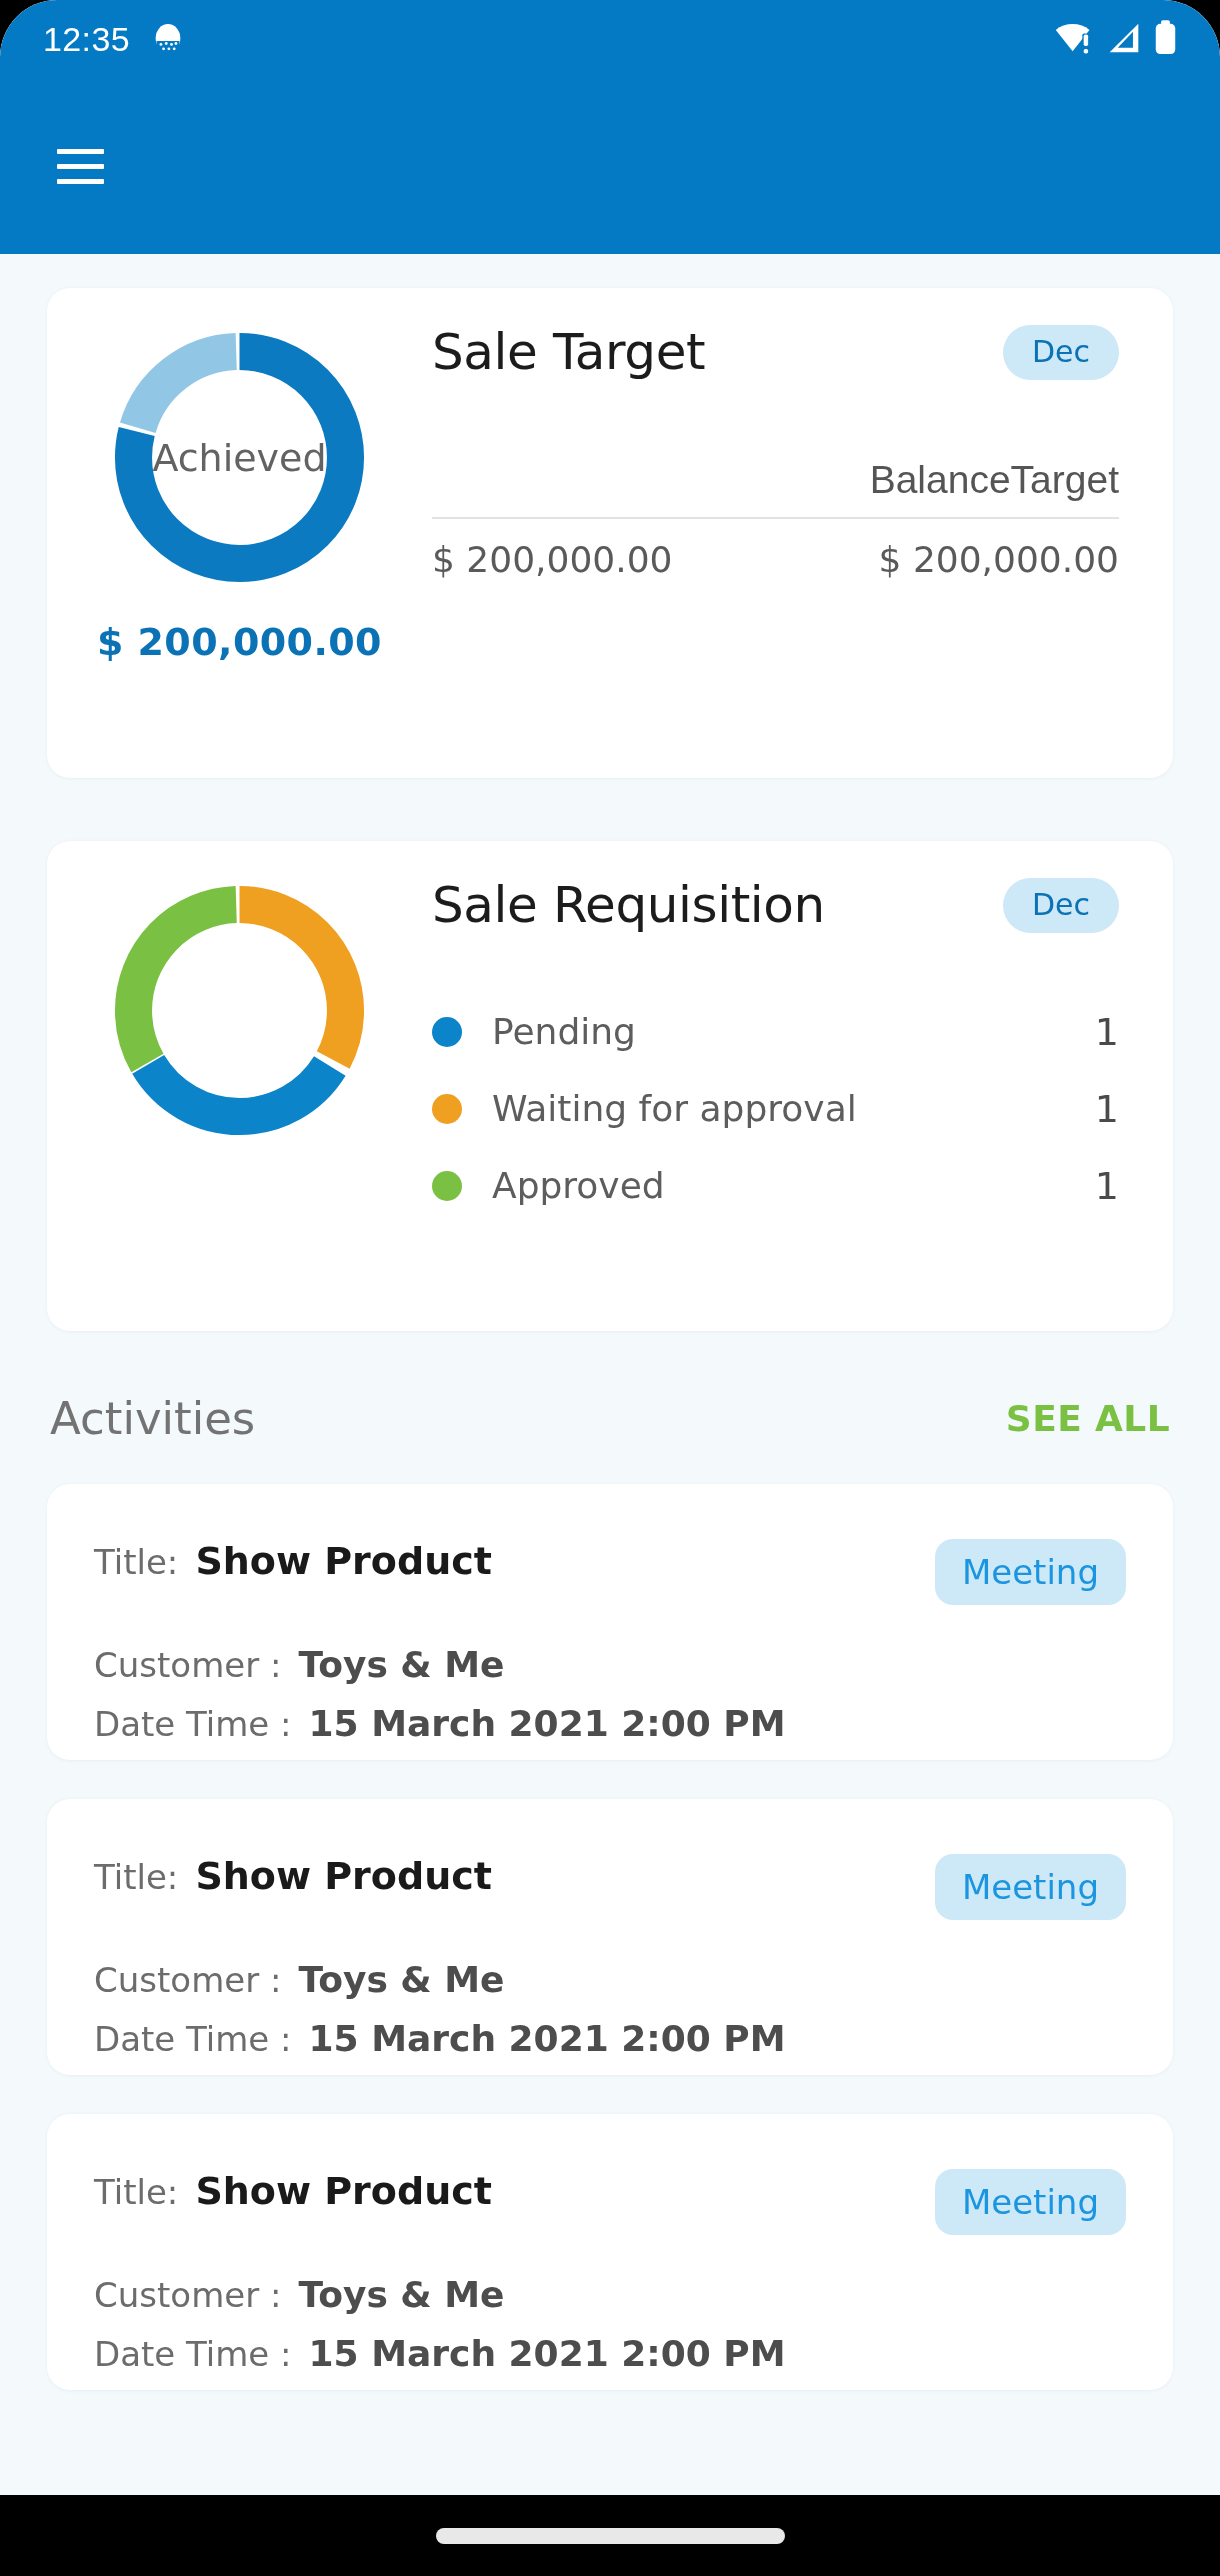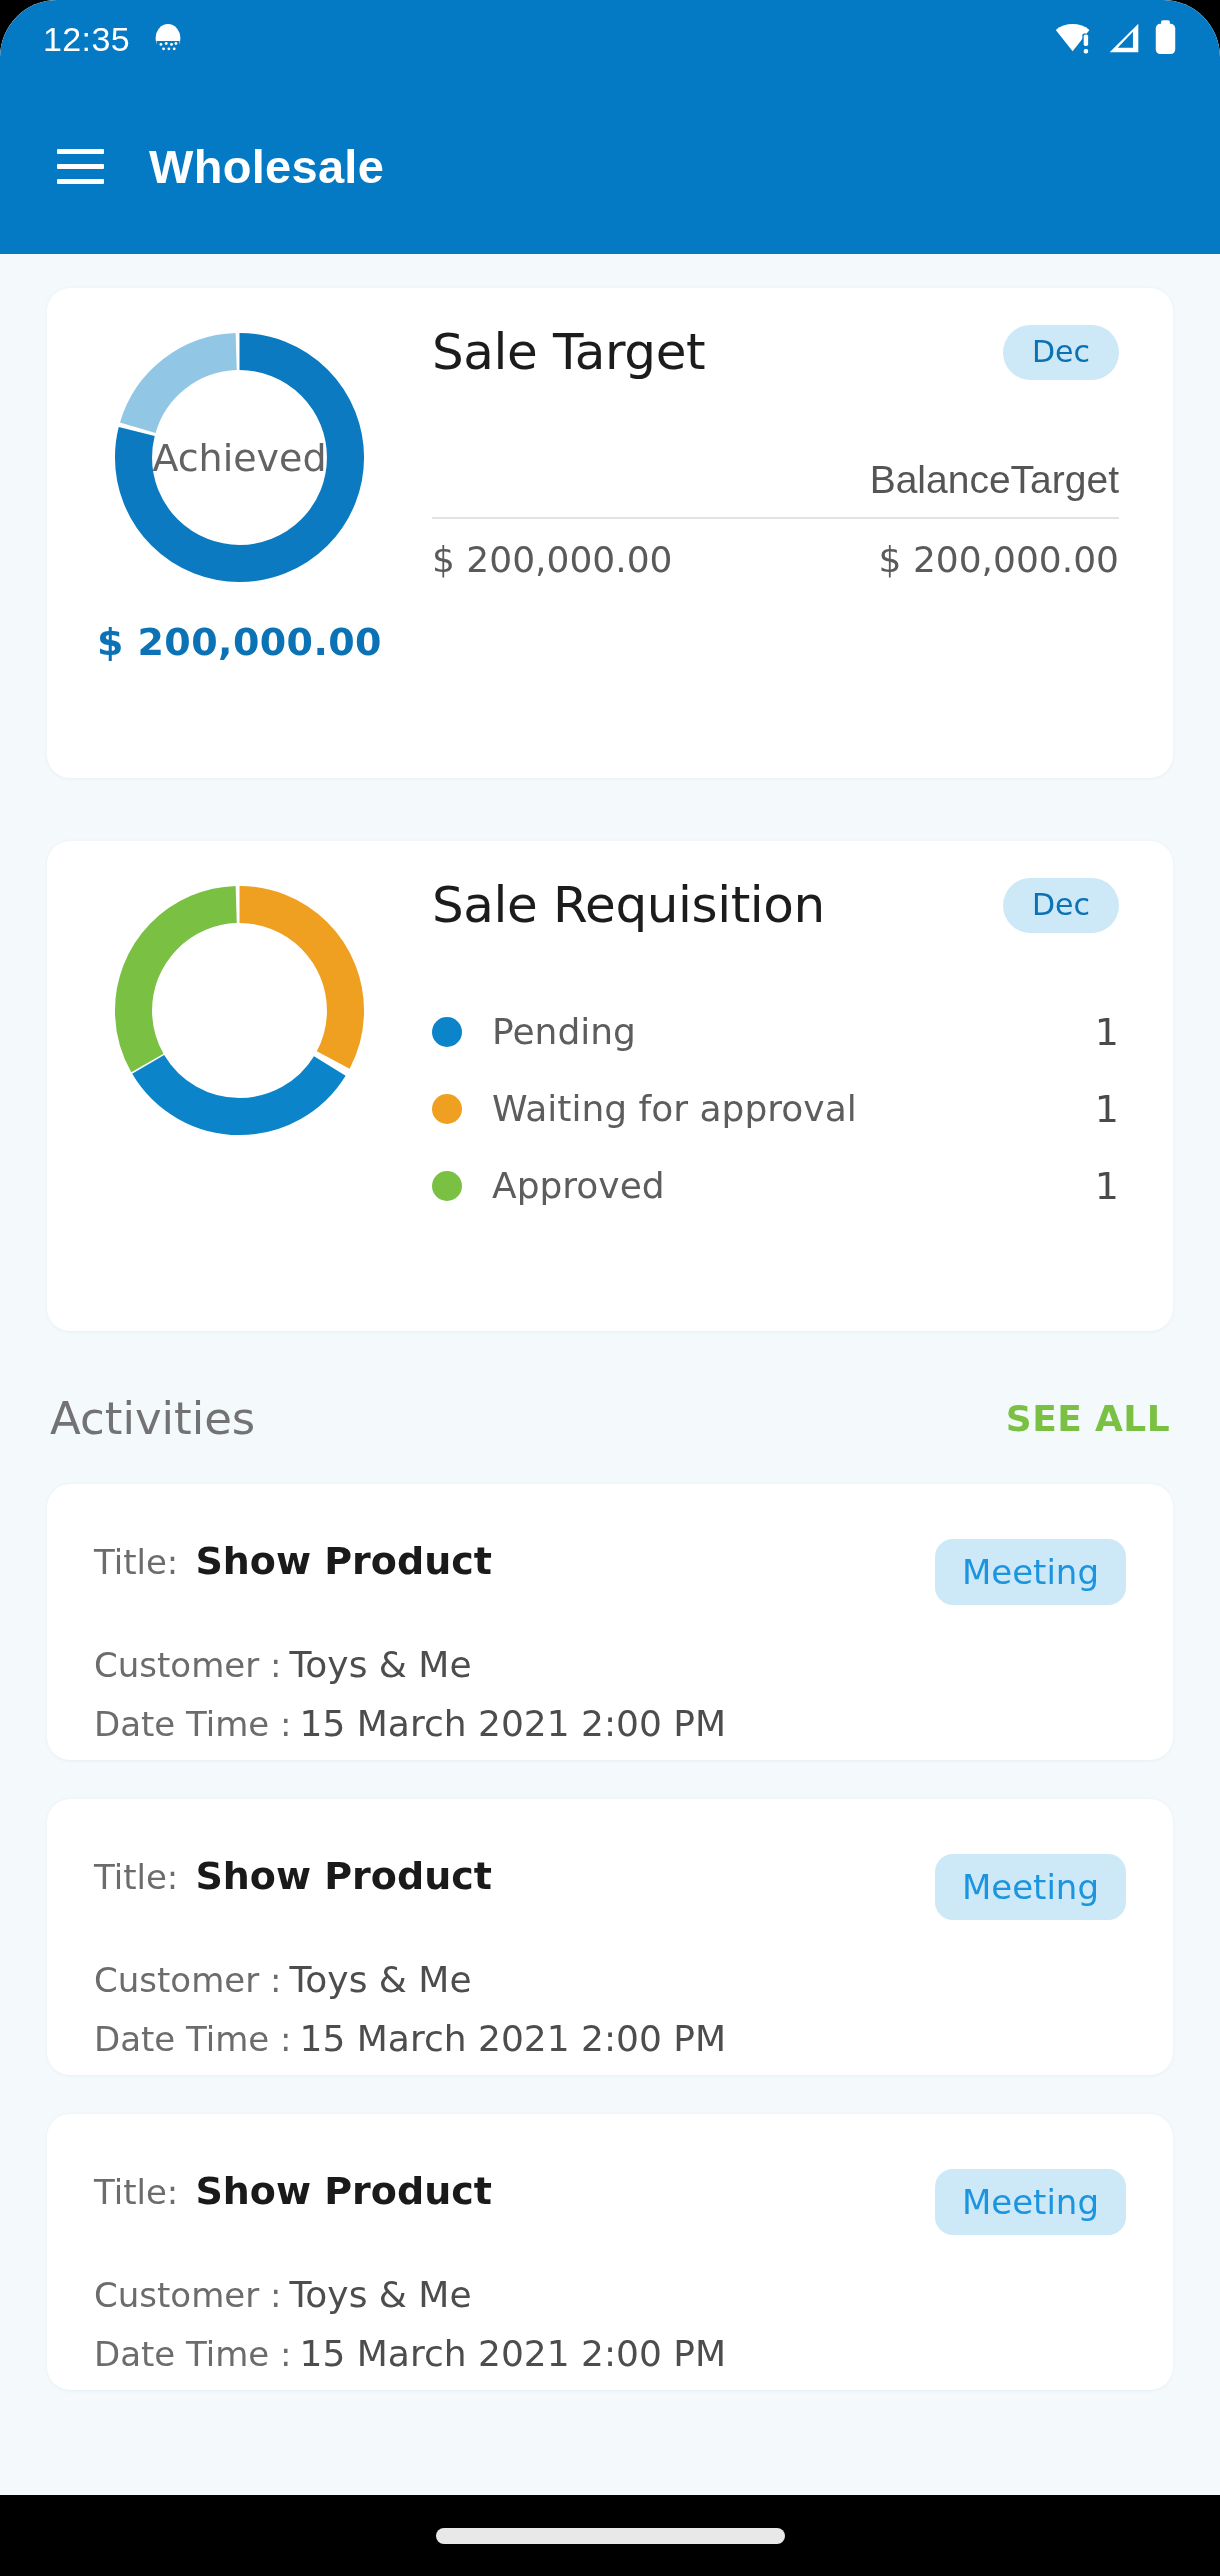--- a/index.html
+++ b/index.html
@@ -152,21 +152,21 @@
     font-family:"DejaVu Sans", sans-serif; margin-left:12.5px;
   }
   .act-pill {
     background:#cde8f7; color:#1b95e0;
     font-size:34px; border-radius:18px;
     padding:16px 27px; line-height:1; white-space:nowrap;
     font-family:"DejaVu Sans", sans-serif;
   }
   .act-line { margin-top:39px; display:flex; align-items:baseline; }
   .act-line.second { margin-top:18px; }
-  .act-line .v { color:#4d4d4d; font-size:36px; font-weight:normal; margin-left:8px;
+  .act-line .v { color:#4d4d4d; font-size:36px; font-weight:bold; margin-left:17px;
                  font-family:"DejaVu Sans", sans-serif; }
 
   
   .navbar {
     position:absolute; left:0; bottom:0;
     width:100%; height:81px; background:#000;
     display:flex; align-items:center; justify-content:center;
   }
   .gesture-pill { width:349px; height:16px; border-radius:9px; background:#e8e8e8; }
 </style>
@@ -217,21 +217,20 @@
         </span>
       </div>
     </div>
 
     <div class="appbar">
       <div class="hamburger">
         <span></span>
           <span></span>
           <span></span>
       </div>
-      <div class="appbar-title">Wholesale</div>
     </div>
 
     <div class="content">
 
       <div class="card target-card">
         <div class="donut-col">
           <div class="donut-wrap">
             <svg viewBox="0 0 100 100">
 
               <circle cx="50" cy="50" r="40" fill="none" stroke="#0b7ac0" stroke-width="14" stroke-dasharray="198.2 53.1" stroke-dashoffset="0"></circle>

